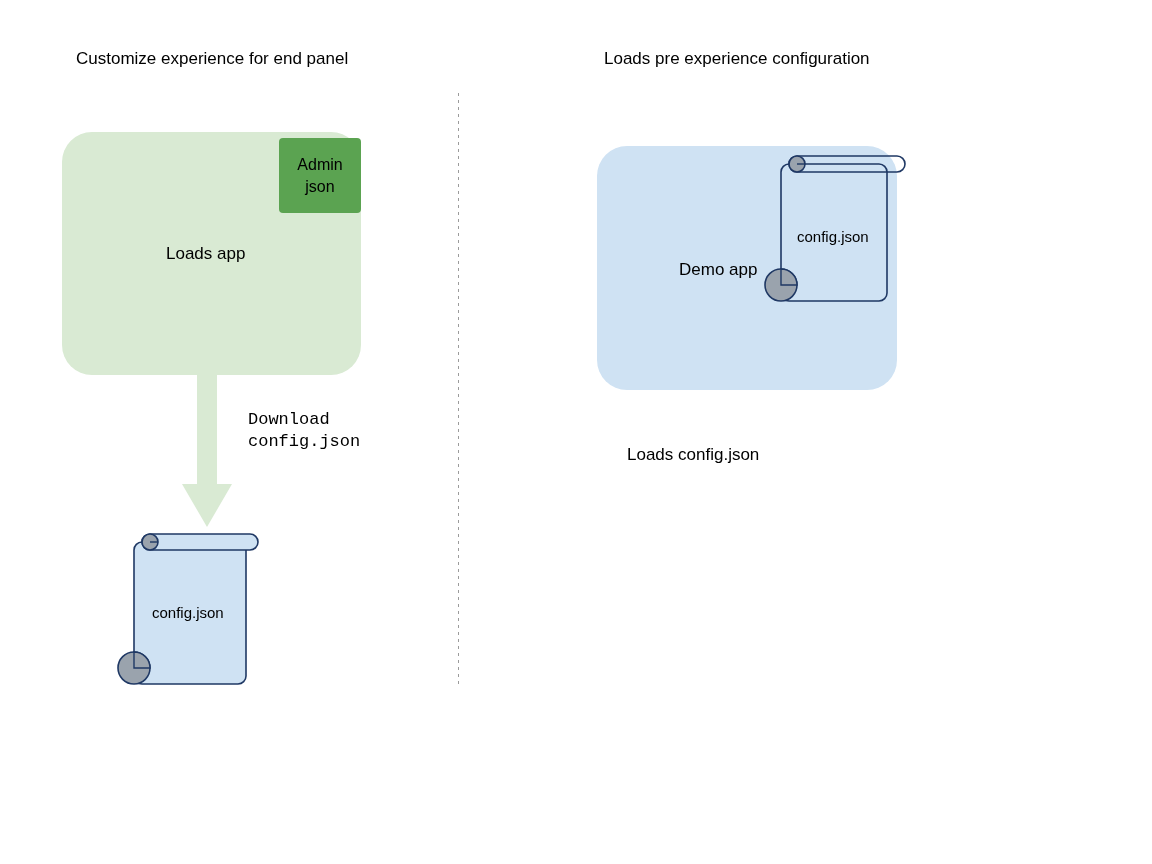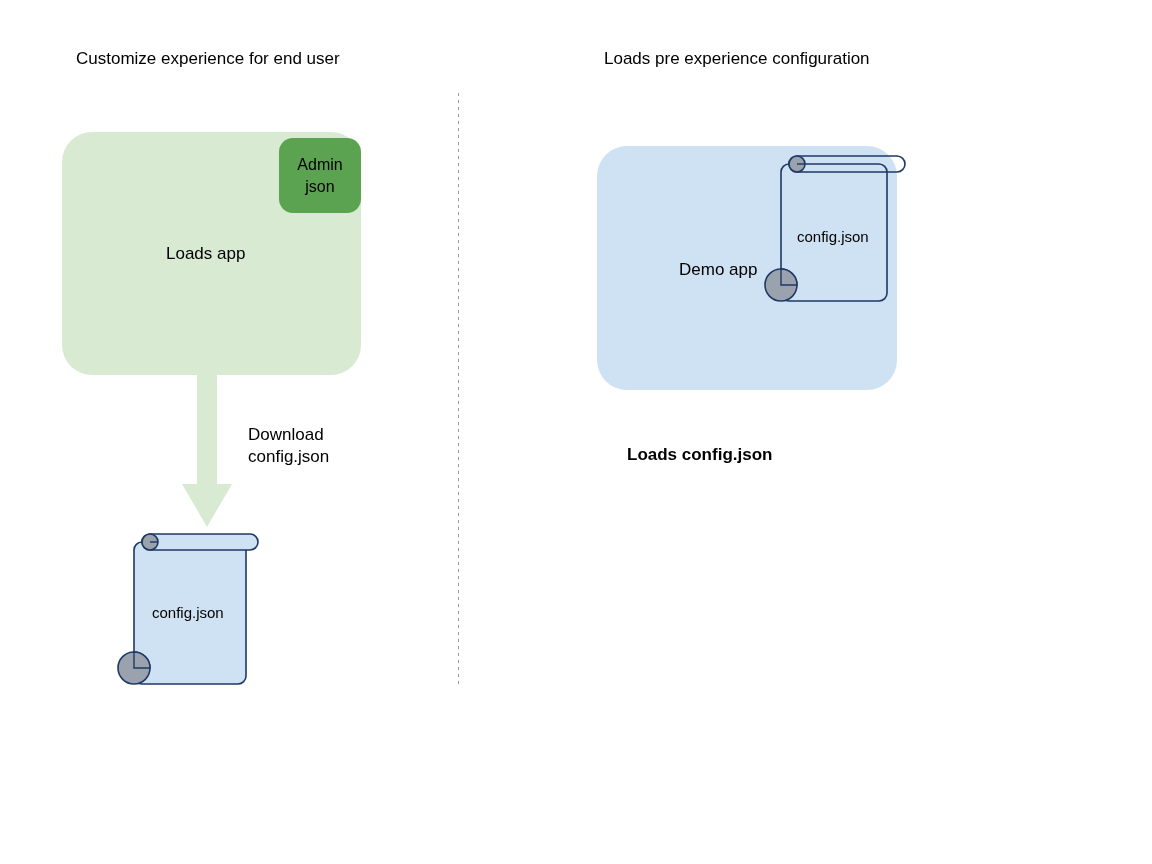--- a/index.html
+++ b/index.html
@@ -76,21 +76,21 @@
   #demo-app-label  { left: 655px; top: 260px; margin-left: 24px; }
 
   
   #admin-panel {
     position: absolute;
     left: 279px;
     top: 138px;
     width: 82px;
     height: 75px;
     background: #5ba351;
-    border-radius: 14px;
+    border-radius: 4px;
     display: flex;
     align-items: center;
     justify-content: center;
     text-align: center;
     font-size: 16px;
     line-height: 22px;
     color: #000000;
   }
 
   
@@ -101,47 +101,47 @@
     width: 50px;
     height: 155px;
   }
   .arrow-label {
     position: absolute;
     font-size: 17px;
     line-height: 22px;
     white-space: nowrap;
     color: #000000;
   }
-  #download-label { left: 248px; top: 424px; }
+  #download-label { left: 248px; top: 409px; font-family: Liberation Mono, monospace; }
 
   
   .doc {
     position: absolute;
   }
   .doc svg { display: block; overflow: visible; }
   .doc-label {
     position: absolute;
     font-size: 15px;
     line-height: 18px;
     white-space: nowrap;
     color: #000000;
   }
   #doc-left  { left: 120px; top: 528px; }
   #doc-left-label { left: 152px; top: 604px; }
   #doc-right { left: 775px; top: 151px; }
   #doc-right-label { left: 797px; top: 228px; }
 
-  #loads-label { left: 627px; top: 444px; font-weight: bold; }
+  #loads-label { left: 627px; top: 444px; }
 </style>
 </head>
 <body>
 
 <div class="canvas">
 
-  <div class="section-title" id="title-left">Customize experience for end user</div>
+  <div class="section-title" id="title-left">Customize experience for end panel</div>
 
   <div class="section-title" id="title-right">Loads pre experience configuration</div>
 
   <div class="divider"></div>
 
   <div class="app-box" id="admin-app-box"></div>
 
   <div class="app-label" id="admin-app-label">Loads app</div>
 
   <div id="admin-panel">

